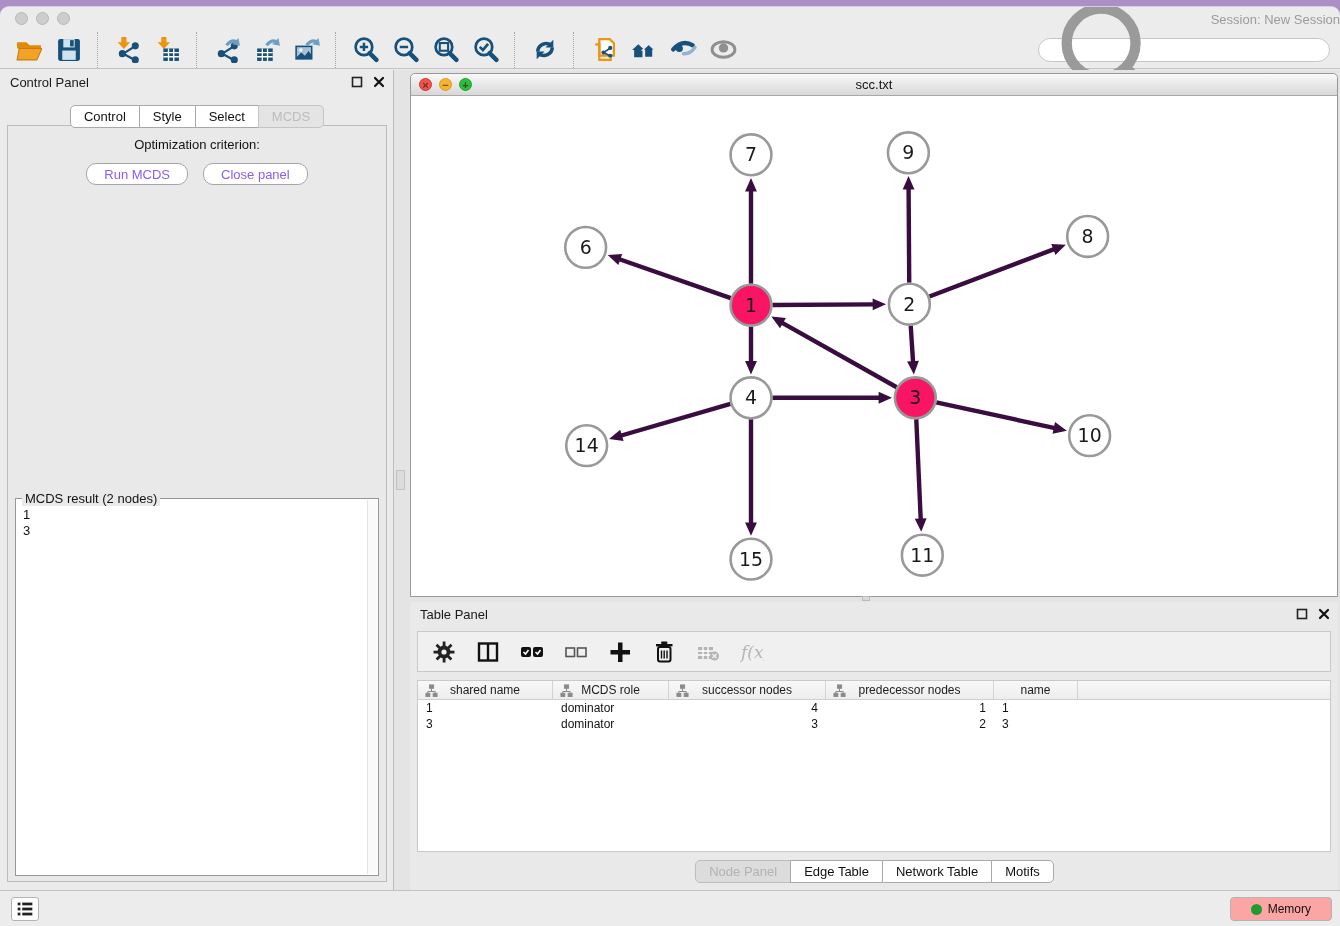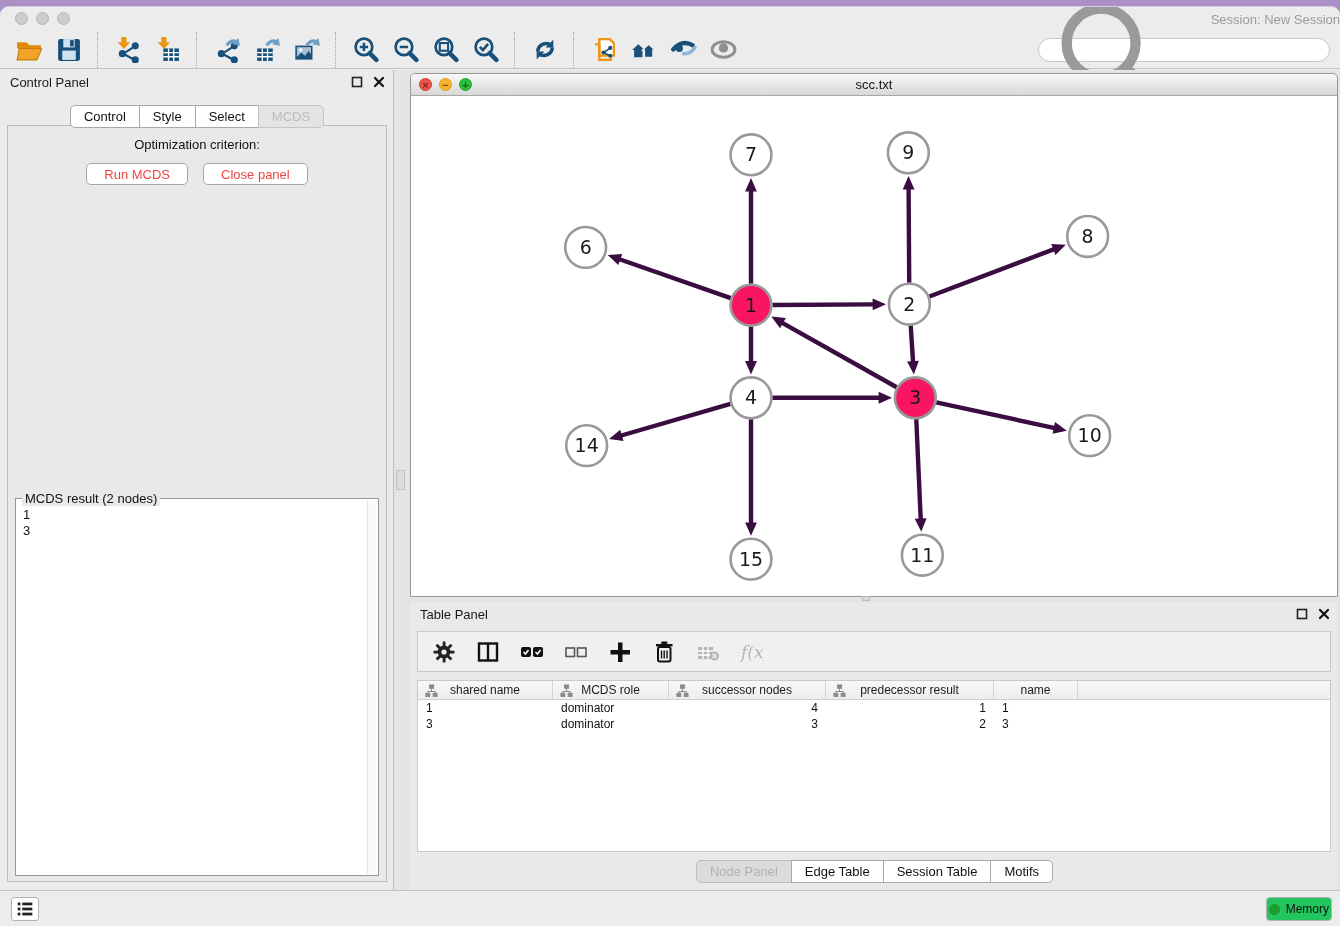--- a/index.html
+++ b/index.html
@@ -32,22 +32,22 @@
   .tab{font-size:13px;padding:3px 13px;background:#fff;border:1px solid #a9a9a9;margin-right:-1px;color:#111;cursor:default;}
   .tab:first-child{border-radius:5px 0 0 5px;}
   .tab:last-child{border-radius:0 5px 5px 0;}
   .cptabs .tab.active{background:#e4e4e4;color:#bcbcbc;border-color:#c4c4c4;}
   .cpanel-body{position:absolute;left:7px;right:6px;top:55px;bottom:8px;border:1px solid #bcbcbc;background:#e9e9e9;}
   .opt-label{margin-top:11px;text-align:center;font-size:13px;color:#111;}
   .criterion{width:310px;height:23px;margin:9px auto 0 auto;background:#fff;border:1px solid #a6a6a6;
     border-radius:5px;display:flex;align-items:center;font-size:13px;padding-left:10px;position:relative;}
   .criterion .stepper{position:absolute;right:4px;top:3px;}
   .btnrow{display:flex;justify-content:center;gap:15px;margin-top:11px;}
-  .pushbtn{height:22px;padding:0 17px;background:#fff;border:1px solid #a6a6a6;border-radius:5px;
-    font-size:13px;color:#ef4444;display:flex;align-items:center;cursor:default;}
+  .pushbtn{height:22px;padding:0 17px;background:#fff;border:1px solid #a6a6a6;border-radius:10px;
+    font-size:13px;color:#8b5cf6;display:flex;align-items:center;cursor:default;}
   .resultbox{position:absolute;left:7px;right:7px;top:372px;bottom:5px;border:1px solid #979797;background:#fff;}
   .resultbox .legend{position:absolute;top:-8px;left:6px;background:#e9e9e9;padding:0 3px;font-size:13px;color:#111;}
   .result-lines{padding:8px 8px 0 7px;font-size:13px;line-height:16px;color:#111;}
   .result-scroll{position:absolute;top:1px;bottom:1px;right:1px;width:10px;background:#fafafa;border-left:1px solid #e4e4e4;}
   .vgrab{position:absolute;left:396px;top:400px;width:9px;height:20px;background:#dcdcdc;border:1px solid #c2c2c2;}
   
   .netwin{position:absolute;left:410px;top:3px;right:2px;height:524px;border:1px solid #979797;
     border-radius:5px 5px 0 0;background:#fff;}
   .netwin-tb{position:relative;height:22px;background:linear-gradient(#f8f8f8,#d8d8d8);
     border-bottom:1px solid #a8a8a8;border-radius:5px 5px 0 0;}
@@ -74,22 +74,22 @@
   .th .hicon{position:absolute;left:7px;top:3px;}
   .trow{display:flex;height:16px;font-size:12px;color:#111;}
   .td{overflow:hidden;white-space:nowrap;padding:1px 8px 0 8px;}
   .td.right{text-align:right;}
   .ttabs{position:absolute;left:0;right:0;bottom:7px;display:flex;justify-content:center;}
   .ttabs .tab.active{background:#dcdcdc;color:#b2b2b2;border-color:#bdbdbd;}
   
   .statusbar{position:absolute;left:0;right:0;bottom:0;height:36px;background:#ececec;border-top:1px solid #c2c2c2;}
   .sq-btn{position:absolute;left:11px;top:6px;width:28px;height:24px;background:#fff;border:1px solid #b3b3b3;
     border-radius:3px;display:flex;align-items:center;justify-content:center;cursor:default;}
-  .mem-btn{position:absolute;right:8px;top:6px;height:24px;background:#22c55e;border:1px solid #b3b3b3;border-radius:4px;
-    display:flex;align-items:center;gap:6px;padding:0 2px;font-size:12px;color:#111;cursor:default;}
+  .mem-btn{position:absolute;right:8px;top:6px;height:24px;background:#fca5a5;border:1px solid #b3b3b3;border-radius:4px;
+    display:flex;align-items:center;gap:6px;padding:0 20px;font-size:12px;color:#111;cursor:default;}
   .mem-dot{width:11px;height:11px;border-radius:50%;background:#1f9b31;}
 </style>
 </head>
 <body>
 
 <div class="app">
 
   <div class="titlebar">
     <div class="mac-lights">
       <span class="mac-light"></span>
@@ -479,21 +479,21 @@
             </div>
             <div class="th" style="width: 168px;">
               <span class="hicon"><svg width="13" height="13" viewBox="0 0 14 14">
                   <g stroke="#8a8a8a" fill="#8a8a8a">
                     <rect x="4.8" y="1" width="4.5" height="3.6"></rect>
                     <path d="M7 4.5v3.5M3 8h8M3 8v2.2M11 8v2.2" fill="none" stroke-width="1.1"></path>
                     <rect x="1" y="10" width="4.2" height="3.4"></rect>
                     <rect x="8.8" y="10" width="4.2" height="3.4"></rect>
                   </g>
                 </svg></span>
-              <span>predecessor result</span>
+              <span>predecessor nodes</span>
             </div>
             <div class="th" style="width: 84px;">
               <span>name</span>
             </div>
             <div class="th" style="flex: 1 1 0%; border-right: none;"></div>
           </div>
         <div id="tbody">
             <div class="trow">
               <div class="td" style="width: 135px;">1</div>
               <div class="td" style="width: 116px;">dominator</div>
@@ -506,21 +506,21 @@
               <div class="td" style="width: 116px;">dominator</div>
               <div class="td right" style="width: 157px;">3</div>
               <div class="td right" style="width: 168px;">2</div>
               <div class="td" style="width: 84px;">3</div>
             </div>
           </div>
       </div>
       <div class="ttabs" id="t-tabs">
           <div class="tab active">Node Panel</div>
           <div class="tab">Edge Table</div>
-          <div class="tab">Session Table</div>
+          <div class="tab">Network Table</div>
           <div class="tab">Motifs</div>
         </div>
     </div>
   </div>
 
   <div class="statusbar">
     <div class="sq-btn">
       <svg width="22" height="22" viewBox="0 0 24 24">
         <g fill="#222">
             <rect x="4" y="5" width="3" height="3"></rect>

